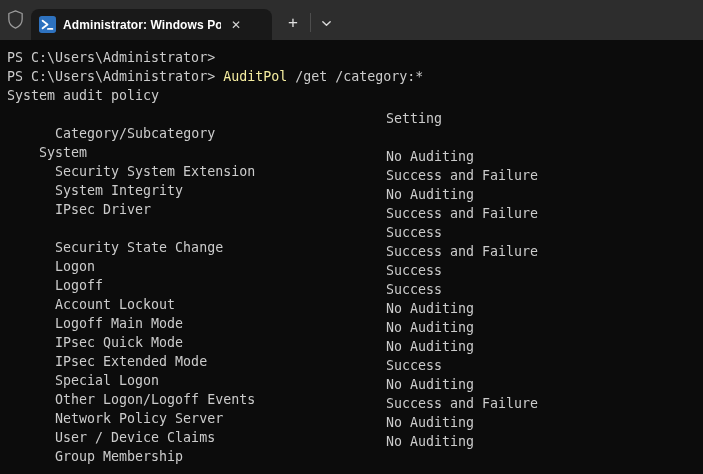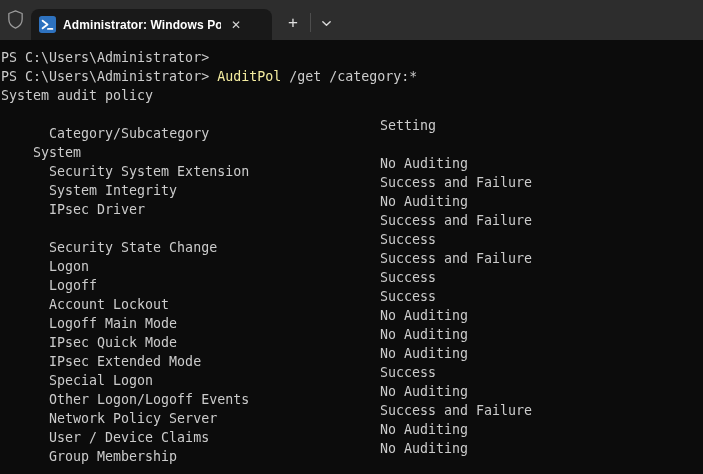--- a/index.html
+++ b/index.html
@@ -49,31 +49,31 @@
     color: #e0e0e0; padding: 0; cursor: pointer;
     display: flex; align-items: center; justify-content: center;
   }
   .new-tab { margin-left: 9px; font-family: "Liberation Sans", sans-serif; font-size: 17px; font-weight: 400; }
   .tb-divider { width: 1px; height: 19px; background: #4d4d4d; margin: 0 3px 8px 5px; }
 
   
   .terminal {
     height: 434px; width: 703px;
     background: #0c0c0c;
-    padding: 8px 0 0 1px;
+    padding: 8px 0 0 7px;
     overflow: hidden;
     cursor: text;
   }
   .line {
     height: 19px; line-height: 19px;
     font-size: 13.3px; color: #cccccc;
     white-space: pre; position: relative;
   }
   .cmd { color: #f5eda0; margin-left: 8px; text-align: right; }
-  .col-setting { position: absolute; left: 379px; top: 11px; }
+  .col-setting { position: absolute; left: 379px; top: 4px; }
 </style>
 </head>
 <body>
 
 <div class="window">
 
   <div class="titlebar">
     <div class="shield-wrap">
       <svg width="19" height="21" viewBox="0 0 24 26">
         <path d="M12 2.2 L20.4 5.4 V12.6 C20.4 18 16.8 21.9 12 23.8 C7.2 21.9 3.6 18 3.6 12.6 V5.4 Z" fill="none" stroke="#9c9c9c" stroke-width="1.6" stroke-linejoin="round"></path>

